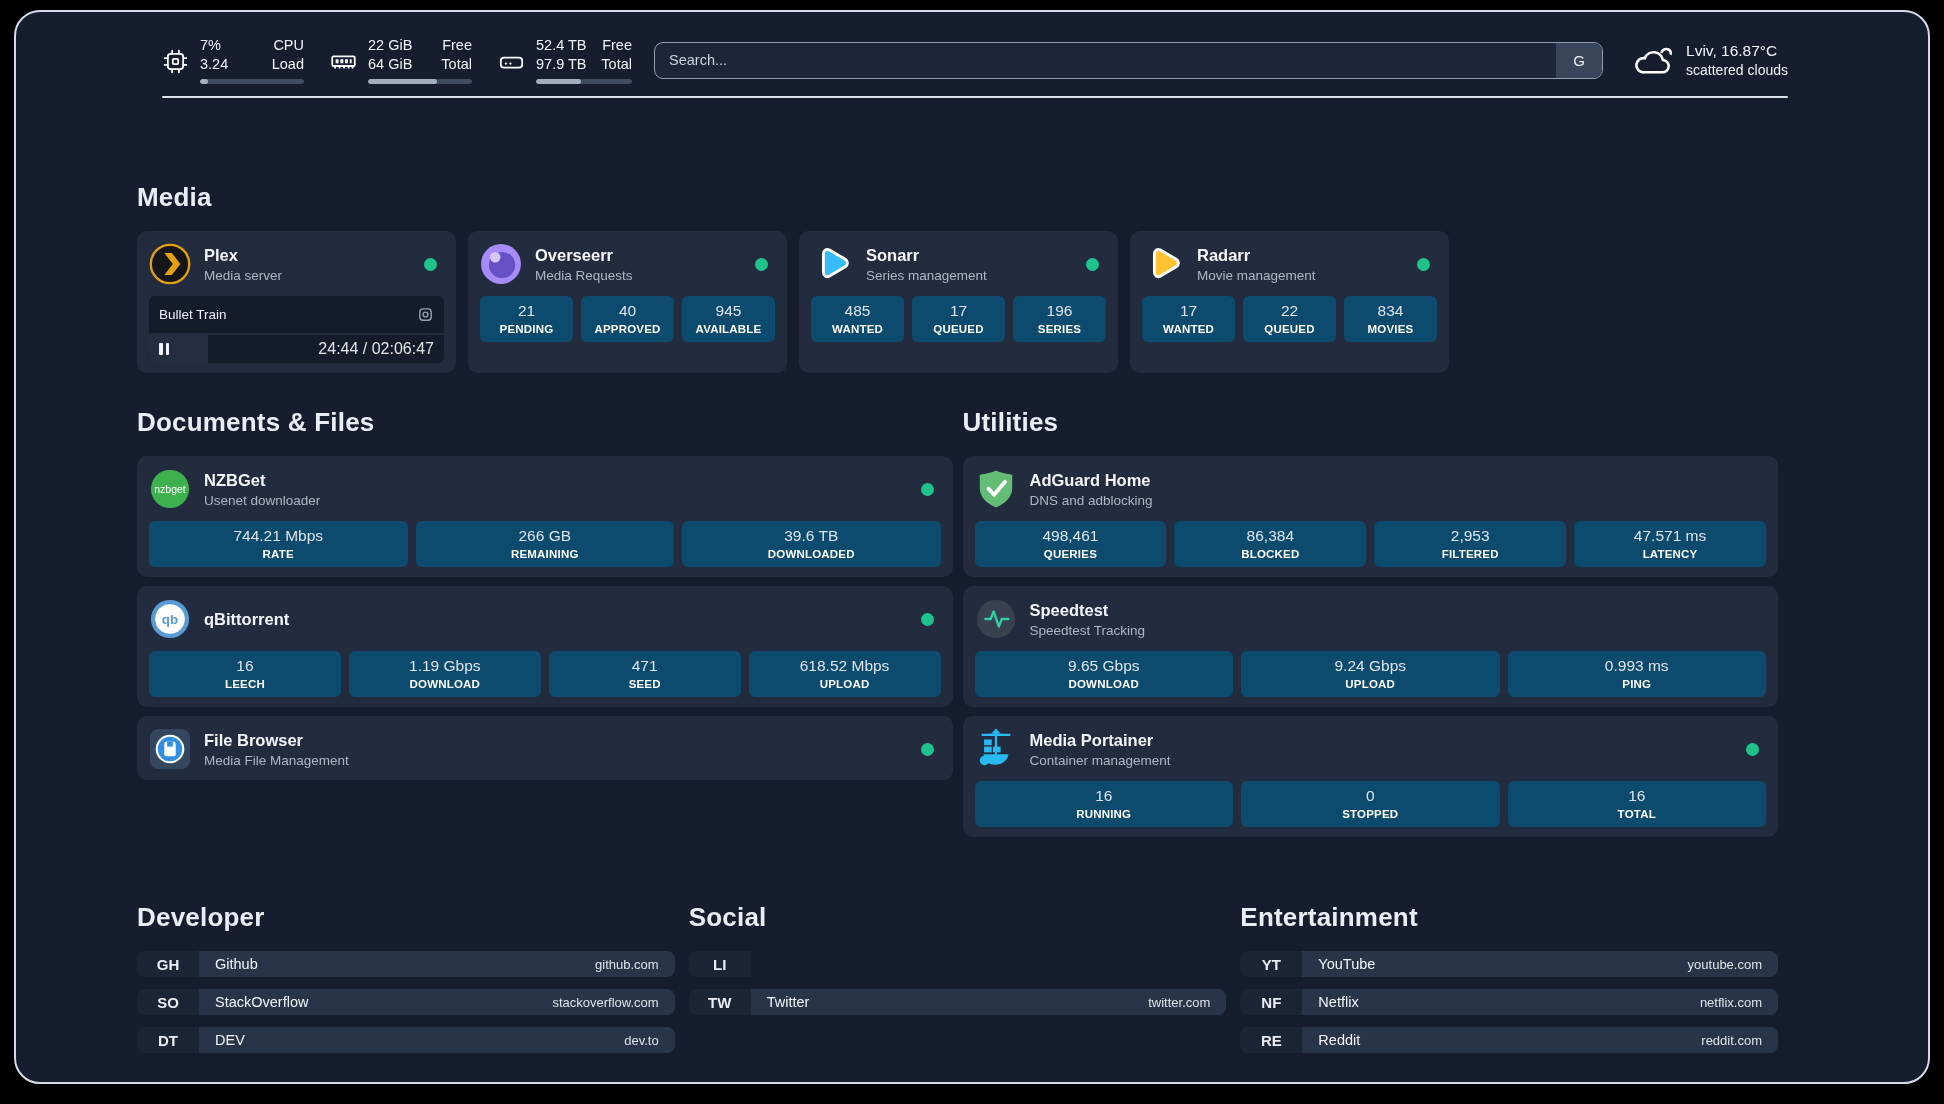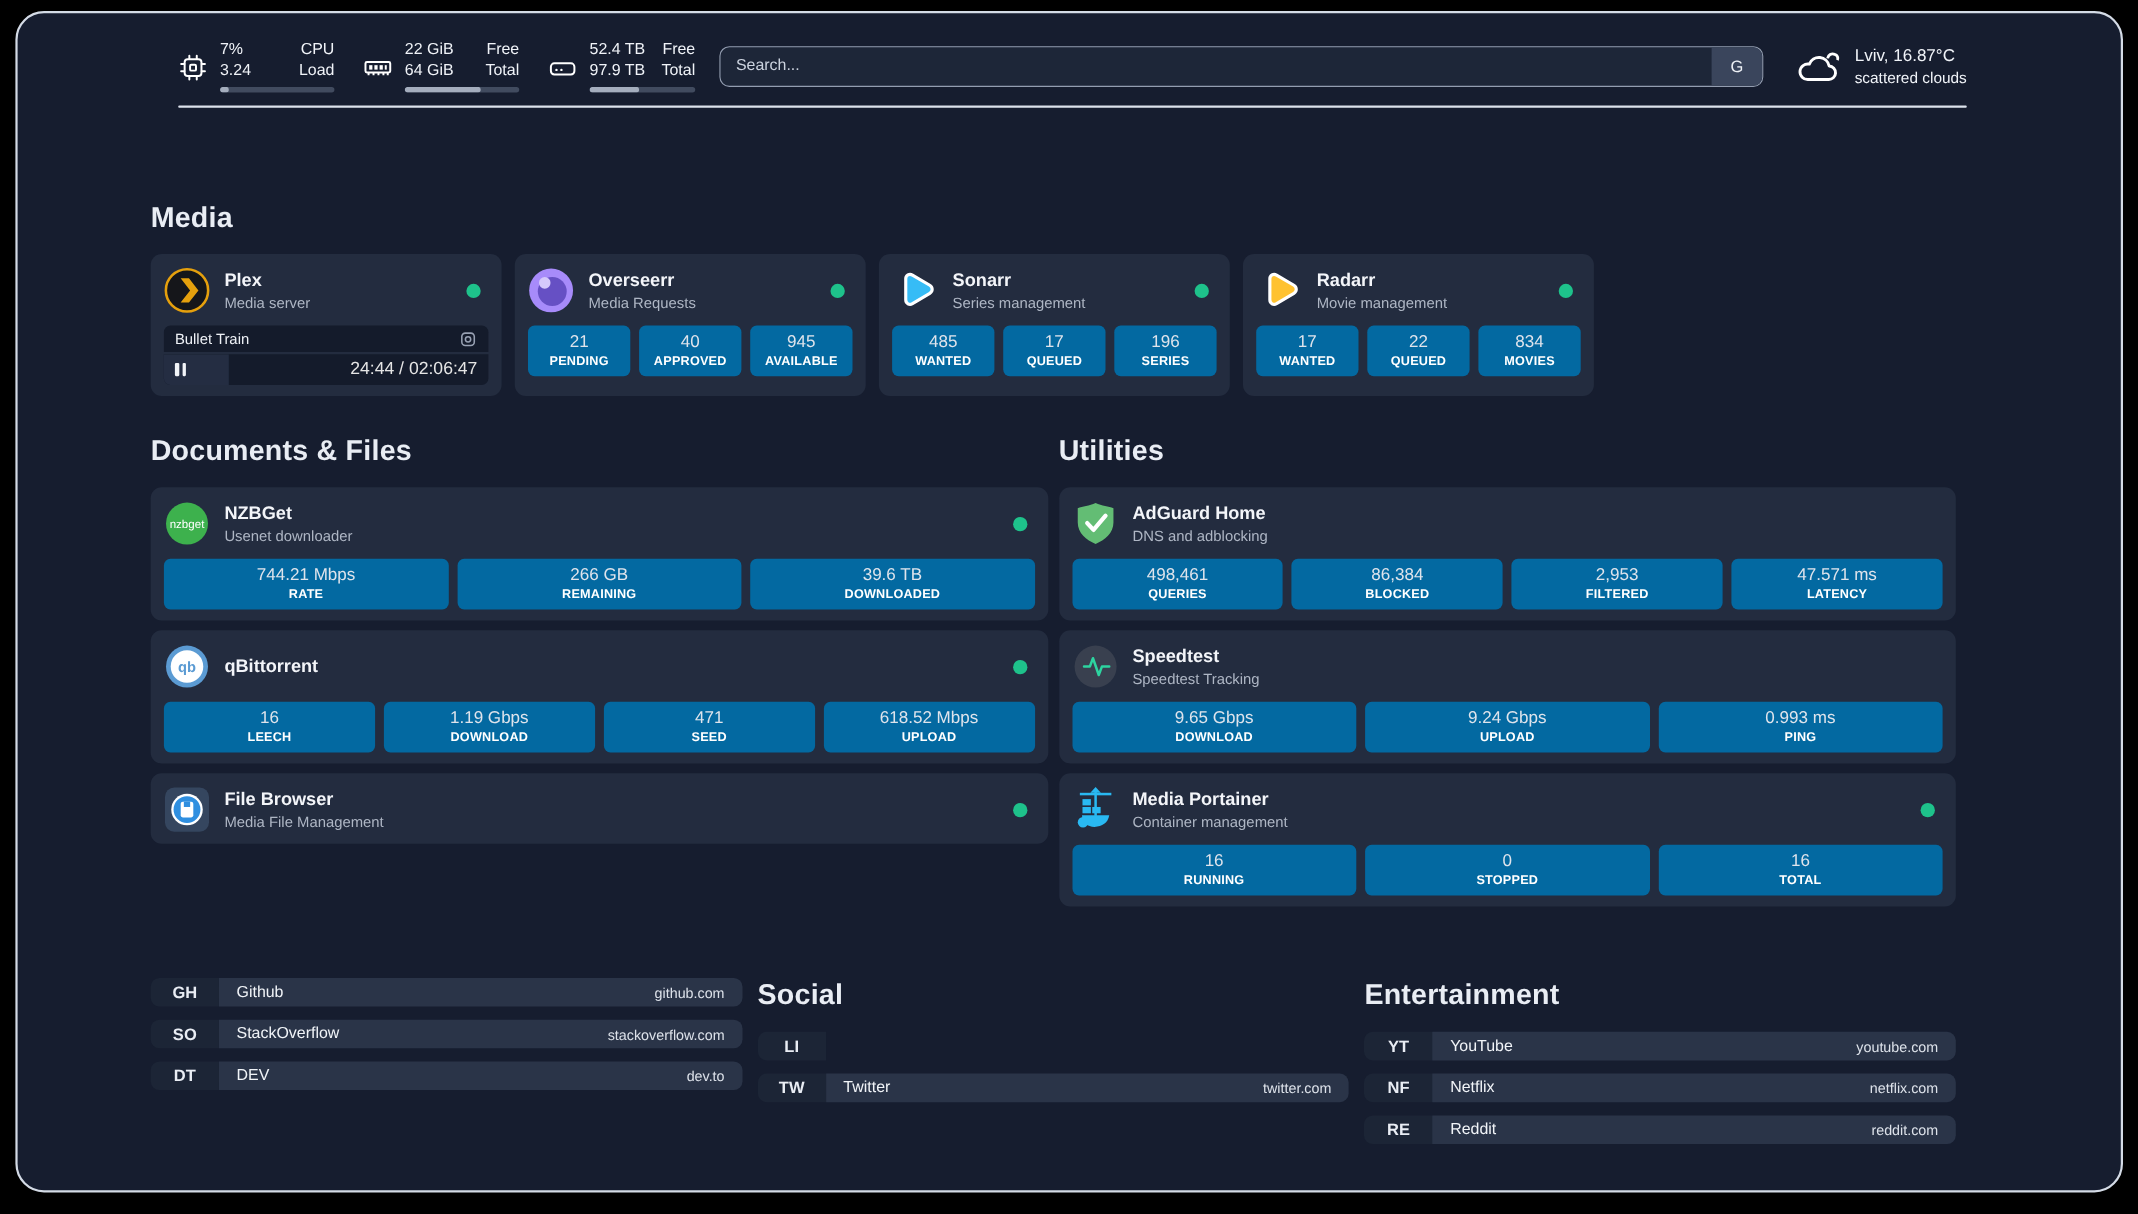--- a/index.html
+++ b/index.html
@@ -38,30 +38,30 @@
 
   .app-card { background:#232c3f; border-radius:10px; padding:12px 12px 10px; cursor:pointer; }
   .app-header { display:flex; align-items:center; gap:13px; }
   .app-icon { width:42px; height:42px; flex:none; }
   .app-titles { flex:1; min-width:0; }
   .app-name { font-size:16.5px; font-weight:600; color:#f3f5f9; line-height:20px; }
   .app-desc { font-size:13.5px; color:#aeb6c4; line-height:17px; margin-top:2px; }
   .status-dot { width:13px; height:13px; border-radius:50%; background:var(--status,#1ec28b); margin-right:7px; flex:none; }
 
   .stats { display:flex; gap:8px; margin-top:11px; }
-  .stat-tile { flex:1; background:#0369a1; border-radius:6px; padding:5px 3px 6px; text-align:center; }
+  .stat-tile { flex:1; background:#0c4a6e; border-radius:6px; padding:5px 3px 6px; text-align:center; }
   .stat-value { font-size:15.5px; color:#dfe4ec; line-height:19px; }
   .stat-label { font-size:11.5px; font-weight:700; color:#fff; line-height:14px; margin-top:2px; letter-spacing:.2px; }
 
   .media-grid { display:flex; gap:12px; }
   .media-grid .app-card { width:319px; flex:none; }
 
   
   .np { margin-top:11px; }
-  .np-title-row { background:#141b2b; border-radius:6px 6px 0 0; height:24px; display:flex; align-items:center;
+  .np-title-row { background:#141b2b; border-radius:6px 6px 0 0; height:37px; display:flex; align-items:center;
                   justify-content:space-between; padding:0 10px; margin-bottom:2px; }
   .np-title { font-size:13.5px; color:#eef1f6; }
   .np-bar { position:relative; background:#141b2b; border-radius:0 0 6px 6px; height:28px; display:flex; align-items:center; overflow:hidden; }
   .np-elapsed { position:absolute; left:0; top:0; bottom:0; background:#242d42; }
   .pause { position:relative; display:flex; gap:3px; margin-left:10px; }
   .pause i { display:block; width:3.5px; height:12px; background:#f2f4f8; border-radius:1px; }
   .np-time { position:relative; margin-left:auto; padding-right:10px; font-size:16px; color:#e5e5e5; }
 
   .cols { display:flex; gap:10px; margin-top:34px; }
   .col { flex:1; min-width:0; }
@@ -477,20 +477,21 @@
               <div class="stat-label">TOTAL</div>
             </div>
           </div>
         </div>
       </div>
     </div>
 
     <div class="bookmarks">
 
       <div class="bm-col">
+        <h2 class="section-title">Developer</h2>
         <div class="bm-row">
           <div class="bm-abbr">GH</div>
           <div class="bm-main">
             <span class="bm-name">Github</span>
             <span class="bm-url">github.com</span>
           </div>
         </div>
         <div class="bm-row">
           <div class="bm-abbr">SO</div>
           <div class="bm-main">

